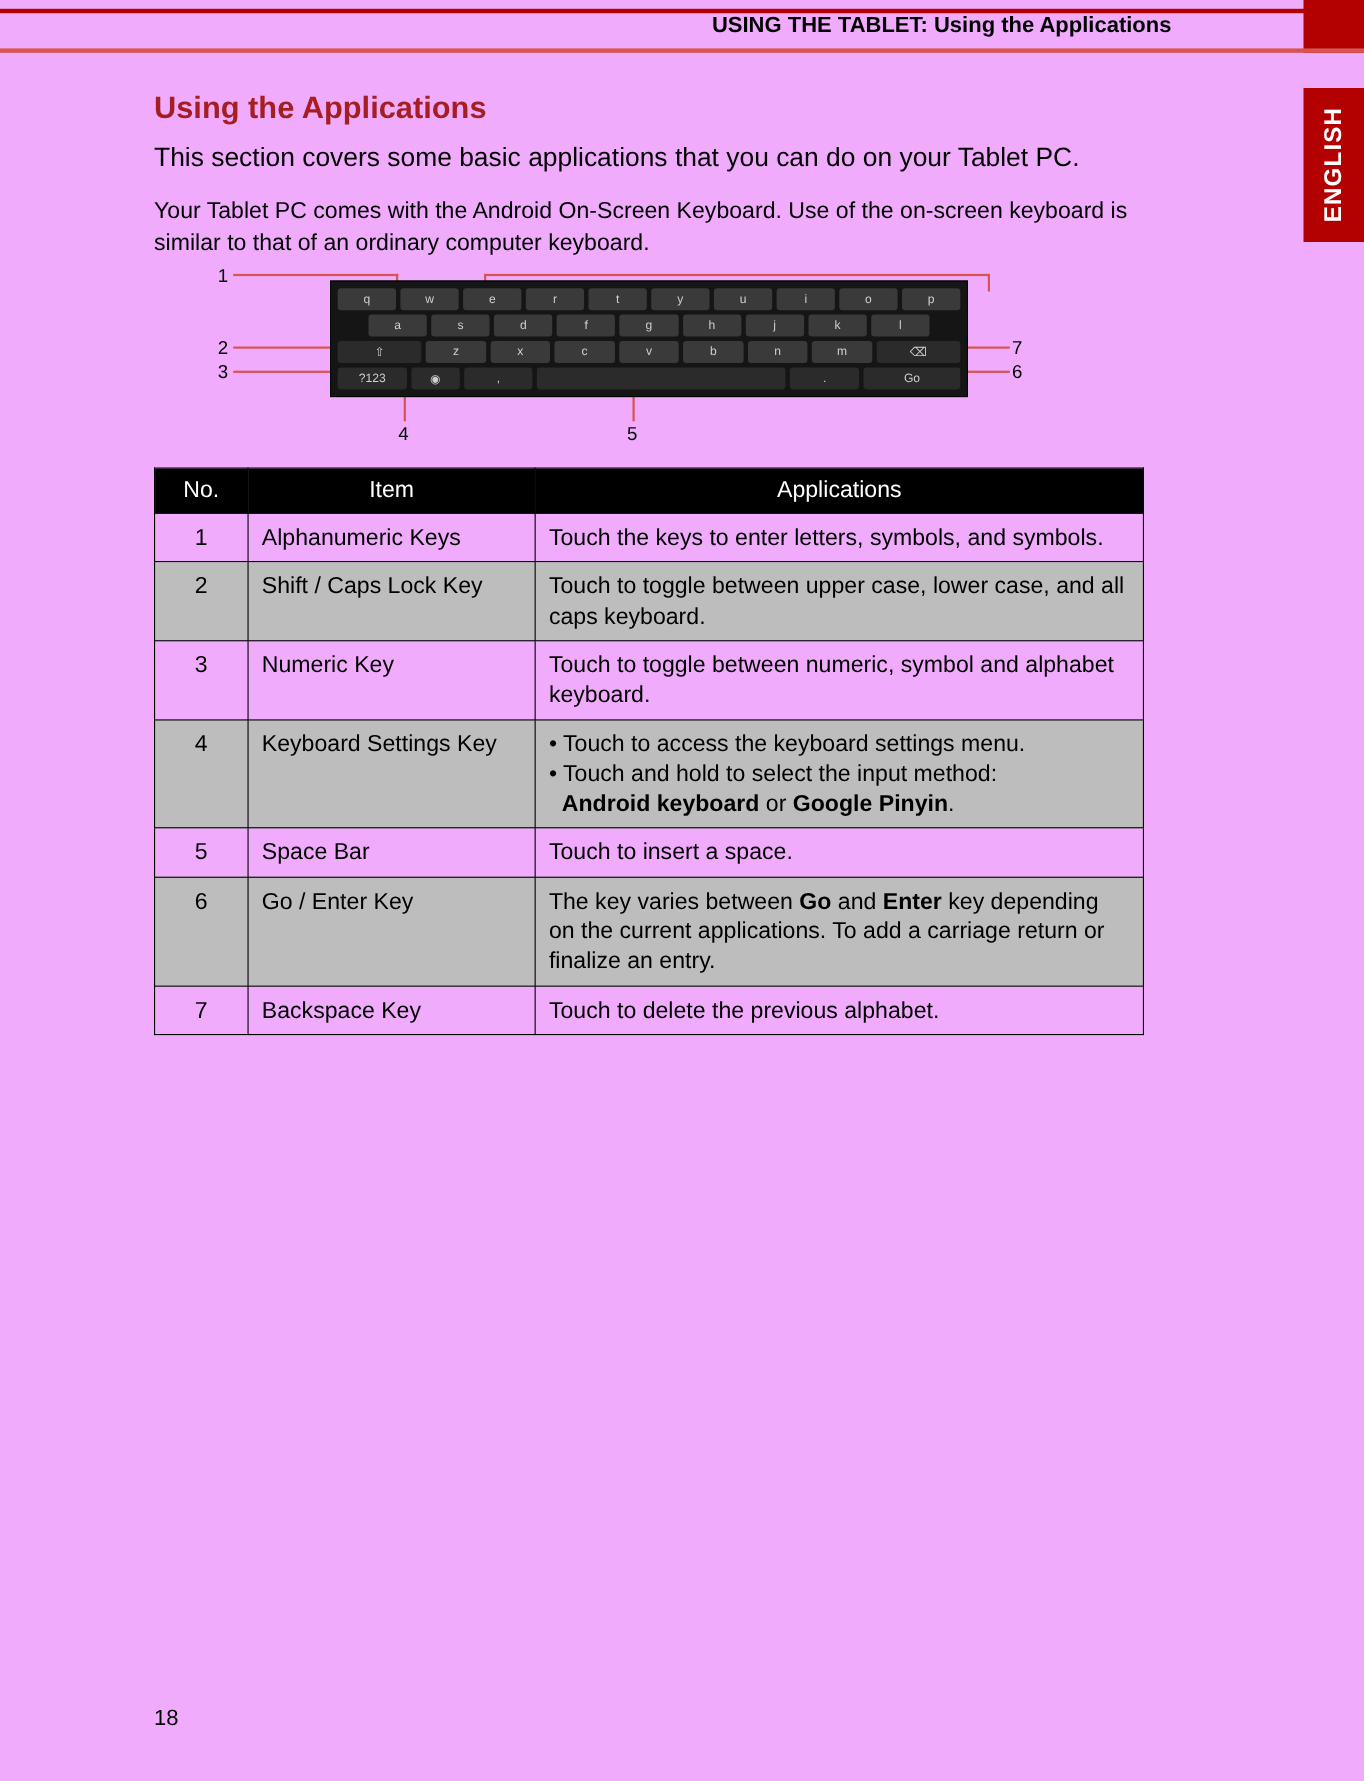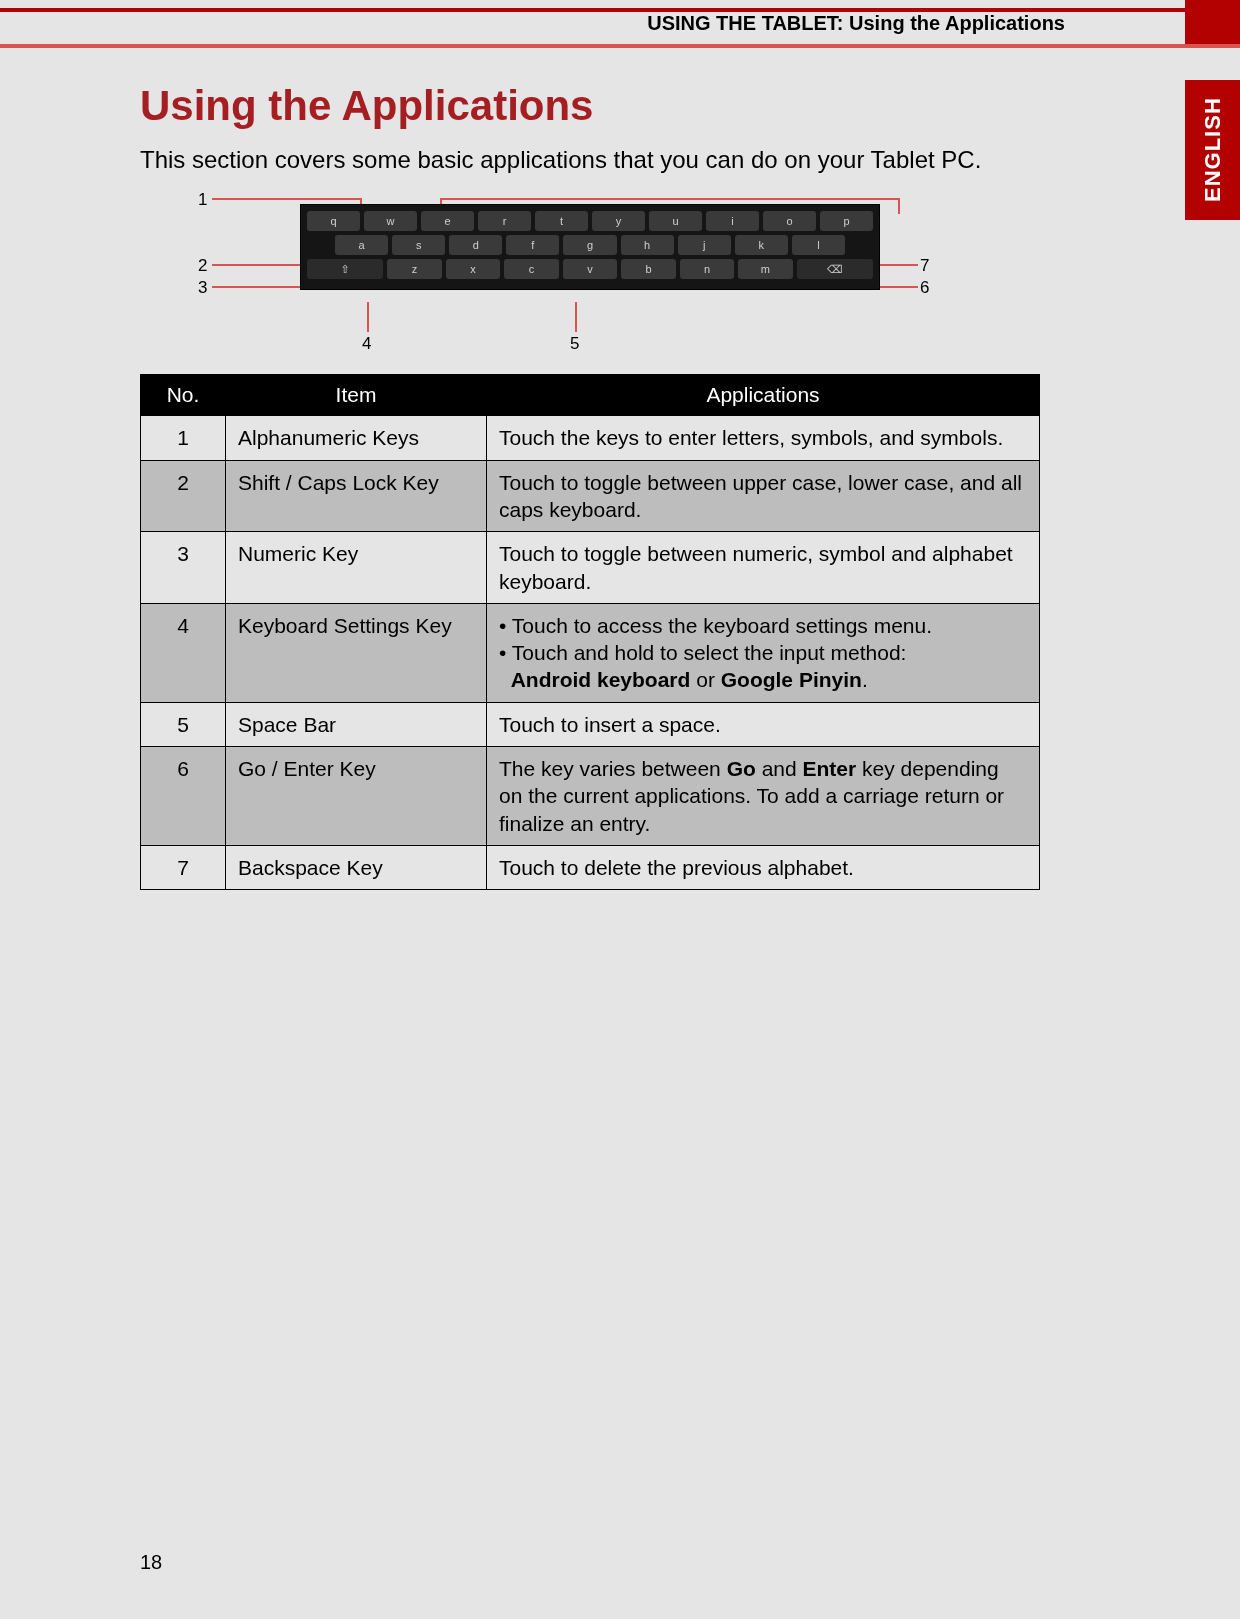--- a/index.html
+++ b/index.html
@@ -1,23 +1,23 @@
 <!DOCTYPE html>
 <html><head>
 <meta charset="utf-8">
 <style>
   html,body{margin:0;padding:0;background:#fff;font-family:Arial,Helvetica,sans-serif;color:#000;-webkit-font-smoothing:antialiased}
-  .page{width:1240px;height:1619px;position:relative;margin:0 auto;background:#e5e5e5;box-sizing:border-box}
+  .page{width:1240px;height:1619px;position:relative;margin:0 auto;background:#f0abfc;box-sizing:border-box}
   .top-red-bar{position:absolute;left:0;top:8px;width:100%;height:4px;background:#b30000}
   .header-line{position:absolute;left:0;top:44px;width:100%;height:4px;background:#d9534f}
   .header-title{position:absolute;top:12px;right:175px;font-weight:bold;font-size:20px;font-family:Arial}
   .red-block{position:absolute;top:0;right:0;width:55px;height:48px;background:#b30000}
   .english-tab{position:absolute;right:0;top:80px;width:55px;height:140px;background:#b30000;color:#fff;font-weight:bold;letter-spacing:1px;font-size:22px;display:flex;align-items:center;justify-content:center;writing-mode:vertical-rl;transform:rotate(180deg)}
   .content{position:absolute;left:140px;top:82px;width:900px}
-  h1{color:#a51e22;font-size:42px;margin:0 0 14px 0;font-family:Arial}
+  h1{color:#a51e22;font-size:28px;margin:0 0 14px 0;font-family:Arial}
   .intro{font-size:24px;line-height:1.35;margin-bottom:18px}
   h2{font-size:25px;margin:10px 0 10px 0}
   .desc{font-size:21px;line-height:1.35;margin-bottom:10px}
   .figure-wrap{position:relative;height:180px;width:900px}
   .kb{position:absolute;left:160px;top:10px;width:580px;background:#151515;border:1px solid #000;padding:6px 6px 6px 6px;box-sizing:border-box}
   .kb-row{display:flex;gap:4px;margin-bottom:4px}
   .key{background:#3a3a3a;color:#cfcfcf;border-radius:3px;height:20px;display:flex;align-items:center;justify-content:center;font-size:11px;font-family:Arial}
   .key.dark2{background:#2b2b2b}
   .callout-line{position:absolute;background:#d9534f}
   .callout-num{position:absolute;font-size:17px}
@@ -35,20 +35,21 @@
 <div class="page">
   <div class="top-red-bar"></div>
   <div class="red-block"></div>
   <div class="header-title">USING THE TABLET: Using the Applications</div>
   <div class="header-line"></div>
   <div class="english-tab">ENGLISH</div>
 
   <div class="content">
     <h1>Using the Applications</h1>
     <div class="intro">This section covers some basic applications that you can do on your Tablet PC.</div>
+    <div class="desc">Your Tablet PC comes with the Android On-Screen Keyboard. Use of the on-screen keyboard is similar to that of an ordinary computer keyboard.</div>
 
     <div class="figure-wrap">
 
       <div class="callout-num" style="left:58px;top:-4px">1</div>
       <div class="callout-num" style="left:58px;top:62px">2</div>
       <div class="callout-num" style="left:58px;top:84px">3</div>
       <div class="callout-num" style="left:222px;top:140px">4</div>
       <div class="callout-num" style="left:430px;top:140px">5</div>
       <div class="callout-num" style="left:780px;top:84px">6</div>
       <div class="callout-num" style="left:780px;top:62px">7</div>
@@ -93,20 +94,28 @@
         <div class="kb-row">
           <div class="key dark2" style="flex:1.4">⇧</div>
           <div class="key" style="flex:1">z</div>
           <div class="key" style="flex:1">x</div>
           <div class="key" style="flex:1">c</div>
           <div class="key" style="flex:1">v</div>
           <div class="key" style="flex:1">b</div>
           <div class="key" style="flex:1">n</div>
           <div class="key" style="flex:1">m</div>
           <div class="key dark2" style="flex:1.4">⌫</div>
+        </div>
+        <div class="kb-row" style="margin-bottom:0">
+          <div class="key dark2" style="flex:1">?123</div>
+          <div class="key dark2" style="flex:0.7">◉</div>
+          <div class="key dark2" style="flex:1">,</div>
+          <div class="key dark2" style="flex:3.6"></div>
+          <div class="key dark2" style="flex:1">.</div>
+          <div class="key dark2" style="flex:1.4">Go</div>
         </div>
       </div>
     </div>
 
     <table class="tbl">
       <thead>
         <tr>
           <th class="col-no">No.</th>
           <th class="col-item">Item</th>
           <th>Applications</th>

